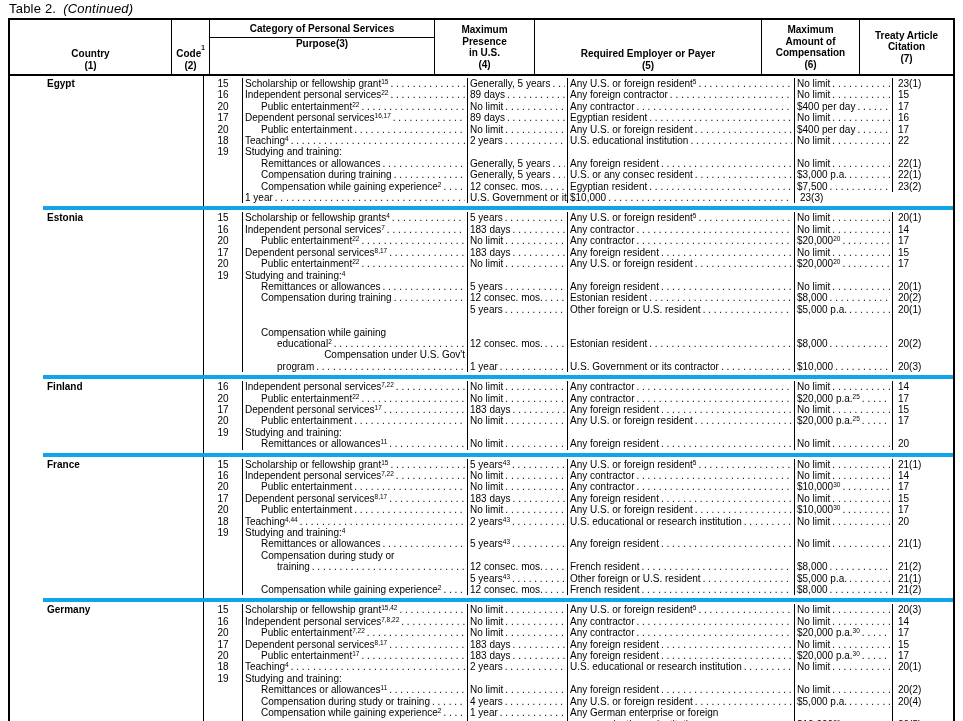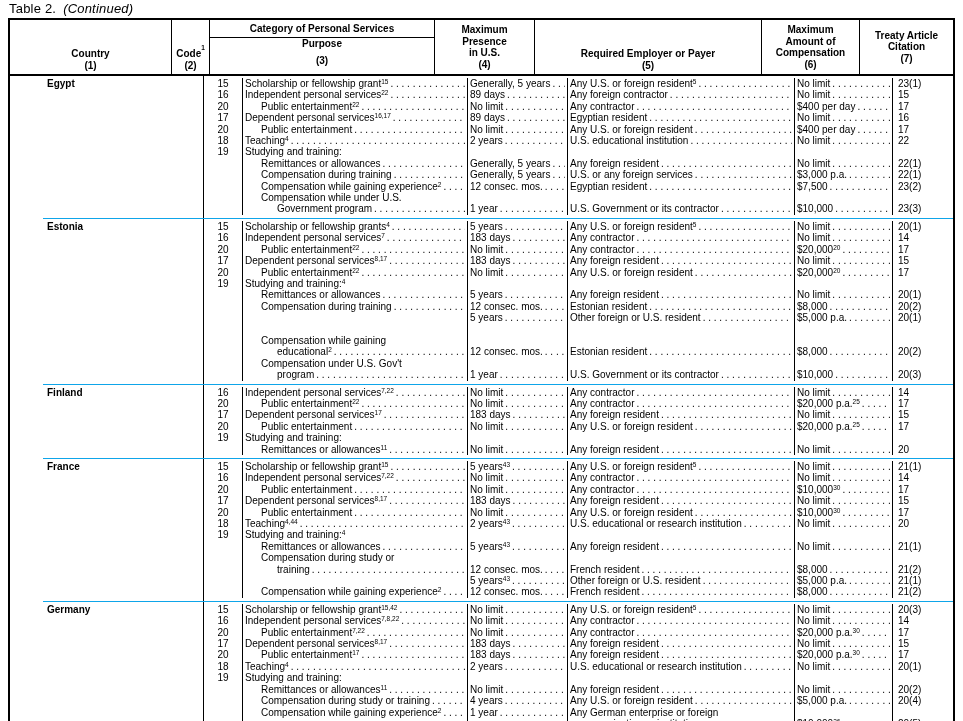--- a/index.html
+++ b/index.html
@@ -11,25 +11,25 @@
   
   .hdr{display:grid;grid-template-columns:161px 38px 225px 100px 227px 98px 1fr;
        border-bottom:2px solid #000;height:54px;font-weight:bold;font-size:10px;
        line-height:11.5px;text-align:center;}
   .hc{border-left:1px solid #000;display:flex;flex-direction:column;justify-content:center;
       padding:1px;box-sizing:border-box;overflow:hidden;}
   .hc:first-child{border-left:none;}
   .hc-bottom{justify-content:flex-end;padding-bottom:3px;}
   .hc-purpose{padding:0;}
   .hc-purpose .cat{border-bottom:1px solid #000;padding:3px 0 2px;flex:none;}
-  .hc-purpose .pur{flex:1;display:flex;flex-direction:column;justify-content:space-between;padding-bottom:8px;}
+  .hc-purpose .pur{flex:1;display:flex;justify-content:center;padding-bottom:8px;}
   sup{font-size:6.5px;line-height:0;position:relative;top:-3px;}
   
   .sec{display:flex;margin-left:33px;}
-  .sec + .sec{border-top:1px solid #0ea5e9;}
+  .sec + .sec{border-top:4px solid #0ea5e9;}
   .ccell{width:161px;flex:none;border-right:1px solid #000;box-sizing:border-box;
          font-weight:bold;font-size:10px;padding:2px 4px;}
   .rows{flex:1;padding:2px 0 3px;min-width:0;}
   .row{display:grid;grid-template-columns:38px 225px 100px 227px 98px 1fr;min-height:11.4px;}
   .row.spacer{height:9px;}
   .c{box-sizing:border-box;border-left:1px solid #000;display:flex;flex-direction:column;
      justify-content:flex-end;overflow:hidden;padding:0 2px;font-size:10px;line-height:11.4px;}
   .c-code{border-left:none;justify-content:flex-start;padding:0;}
   .c-code .line{display:block;text-align:center;}
   .c-purpose{padding:0 2px 0 0;}
@@ -356,21 +356,21 @@
                 </div>
               </div>
               <div class="c c-presence">
                 <div class="line">
                   <span class="t">Generally, 5 years</span>
                   <div class="dots"></div>
                 </div>
               </div>
               <div class="c c-employer">
                 <div class="line">
-                  <span class="t">U.S. or any foreign services</span>
+                  <span class="t">U.S. or any consec resident</span>
                   <div class="dots"></div>
                 </div>
               </div>
               <div class="c c-comp">
                 <div class="line">
                   <span class="t">$3,000 p.a.</span>
                   <div class="dots"></div>
                 </div>
               </div>
               <div class="c c-cite">
@@ -407,29 +407,20 @@
                 </div>
               </div>
               <div class="c c-cite">
                 <div class="line">
                   <span class="t">23(2)</span>
                 </div>
               </div>
             </div>
             <div class="row">
               <div class="c c-code"></div>
-              <div class="c c-purpose">
-                <div class="line" style="padding-left: 18px;">
-                  <span class="t">Compensation while under U.S.</span>
-                </div>
-                <div class="line" style="padding-left: 34px;">
-                  <span class="t">Government program</span>
-                  <div class="dots"></div>
-                </div>
-              </div>
               <div class="c c-presence">
                 <div class="line">
                   <span class="t">1 year</span>
                   <div class="dots"></div>
                 </div>
               </div>
               <div class="c c-employer">
                 <div class="line">
                   <span class="t">U.S. Government or its contractor</span>
                   <div class="dots"></div>
@@ -776,21 +767,21 @@
               </div>
               <div class="c c-cite">
                 <div class="line">
                   <span class="t">20(2)</span>
                 </div>
               </div>
             </div>
             <div class="row">
               <div class="c c-code"></div>
               <div class="c c-purpose">
-                <div class="line" style="padding-left: 18px;">
+                <div class="line" style="padding-left: 18px; justify-content: flex-end;">
                   <span class="t">Compensation under U.S. Gov't</span>
                 </div>
                 <div class="line" style="padding-left: 34px;">
                   <span class="t">program</span>
                   <div class="dots"></div>
                 </div>
               </div>
               <div class="c c-presence">
                 <div class="line">
                   <span class="t">1 year</span>

